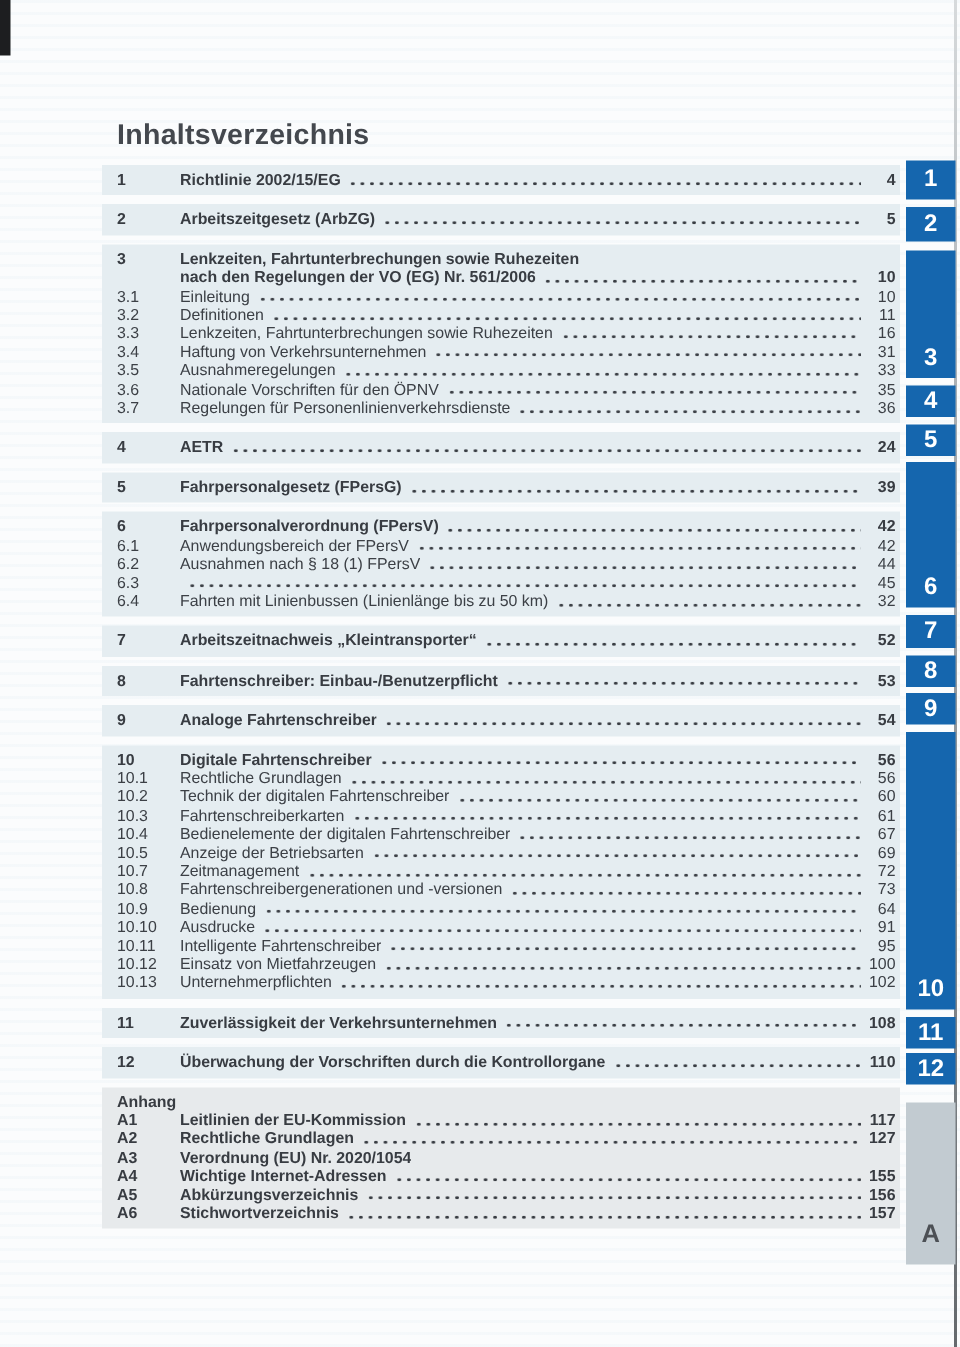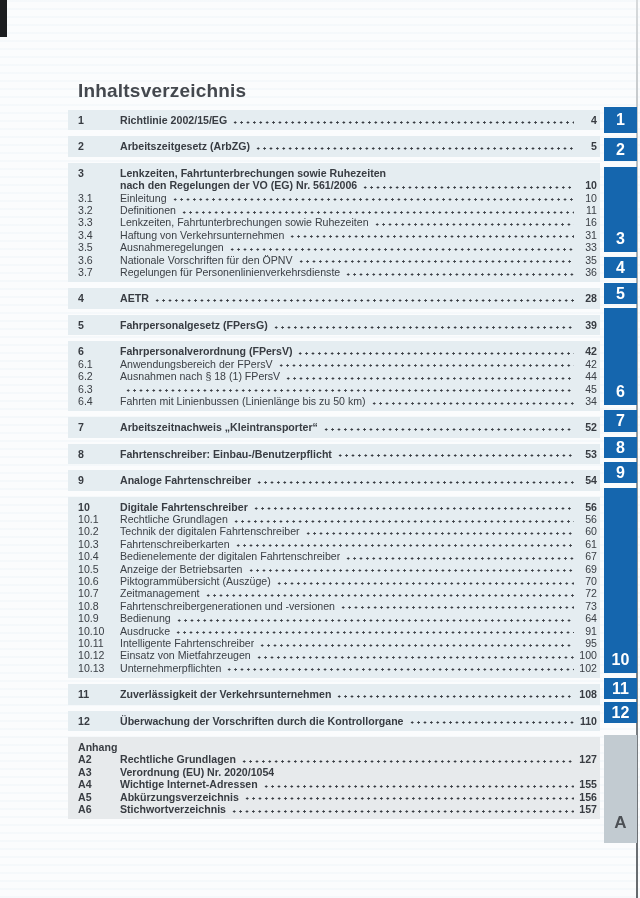--- a/index.html
+++ b/index.html
@@ -140,21 +140,21 @@
           <span class="txt">Regelungen für Personenlinienverkehrsdienste</span>
           <span class="dots"></span>
           <span class="pg">36</span>
         </div>
       </div>
       <div class="block">
         <div class="row bold">
           <span class="num">4</span>
           <span class="txt">AETR</span>
           <span class="dots"></span>
-          <span class="pg">28</span>
+          <span class="pg">24</span>
         </div>
       </div>
       <div class="block">
         <div class="row bold">
           <span class="num">5</span>
           <span class="txt">Fahrpersonalgesetz (FPersG)</span>
           <span class="dots"></span>
           <span class="pg">39</span>
         </div>
       </div>
@@ -179,21 +179,21 @@
         </div>
         <div class="row">
           <span class="num">6.3</span>
           <span class="dots"></span>
           <span class="pg">45</span>
         </div>
         <div class="row">
           <span class="num">6.4</span>
           <span class="txt">Fahrten mit Linienbussen (Linienlänge bis zu 50 km)</span>
           <span class="dots"></span>
-          <span class="pg">34</span>
+          <span class="pg">32</span>
         </div>
       </div>
       <div class="block">
         <div class="row bold">
           <span class="num">7</span>
           <span class="txt">Arbeitszeitnachweis „Kleintransporter“</span>
           <span class="dots"></span>
           <span class="pg">52</span>
         </div>
       </div>
@@ -244,26 +244,20 @@
           <span class="dots"></span>
           <span class="pg">67</span>
         </div>
         <div class="row">
           <span class="num">10.5</span>
           <span class="txt">Anzeige der Betriebsarten</span>
           <span class="dots"></span>
           <span class="pg">69</span>
         </div>
         <div class="row">
-          <span class="num">10.6</span>
-          <span class="txt">Piktogrammübersicht (Auszüge)</span>
-          <span class="dots"></span>
-          <span class="pg">70</span>
-        </div>
-        <div class="row">
           <span class="num">10.7</span>
           <span class="txt">Zeitmanagement</span>
           <span class="dots"></span>
           <span class="pg">72</span>
         </div>
         <div class="row">
           <span class="num">10.8</span>
           <span class="txt">Fahrtenschreibergenerationen und -versionen</span>
           <span class="dots"></span>
           <span class="pg">73</span>
@@ -314,20 +308,26 @@
           <span class="dots"></span>
           <span class="pg">110</span>
         </div>
       </div>
       <div class="block gray">
         <div class="row bold">
           <span class="num">Anhang</span>
           <span class="txt"></span>
         </div>
         <div class="row bold">
+          <span class="num">A1</span>
+          <span class="txt">Leitlinien der EU-Kommission</span>
+          <span class="dots"></span>
+          <span class="pg">117</span>
+        </div>
+        <div class="row bold">
           <span class="num">A2</span>
           <span class="txt">Rechtliche Grundlagen</span>
           <span class="dots"></span>
           <span class="pg">127</span>
         </div>
         <div class="row bold">
           <span class="num">A3</span>
           <span class="txt">Verordnung (EU) Nr. 2020/1054</span>
         </div>
         <div class="row bold">

